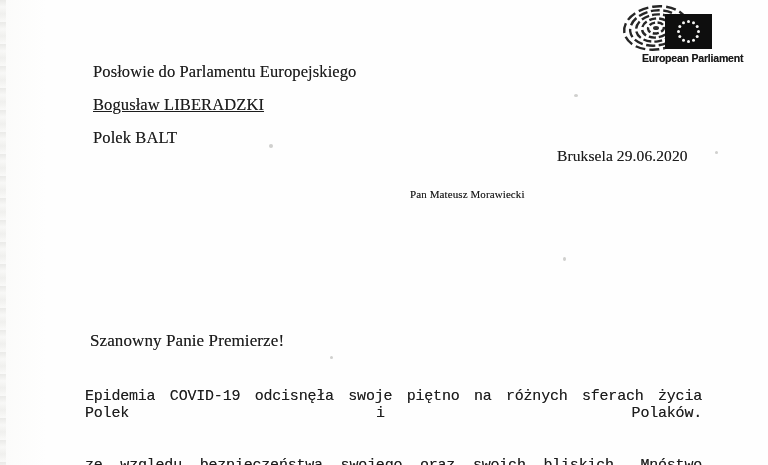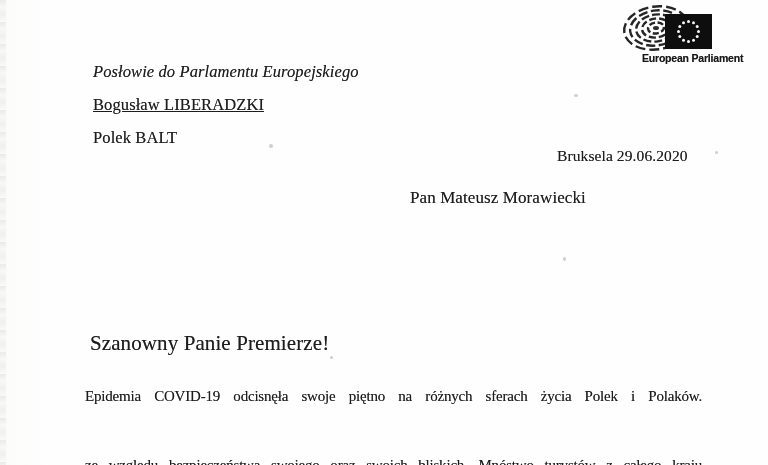--- a/index.html
+++ b/index.html
@@ -26,31 +26,32 @@
     opacity: 0.8;
   }
   .txt {
     position: absolute;
     white-space: nowrap;
     text-shadow: 0 0 0.5px rgba(20,20,20,0.55);
     letter-spacing: 0.1px;
   }
   .sender-line   { font-size: 16.5px; }
   .dateline      { font-size: 15.5px; margin-top: 16px; }
-  .recipient-line{ font-size: 17px; }
-  .salutation    { font-size: 21px; }
+  .recipient-line{ font-size: 11px; }
+  .salutation    { font-size: 17px; }
   .body-line {
     position: absolute;
     left: 85px; width: 617px;
     font-size: 15px;
     letter-spacing: -0.2px;
     white-space: normal;
     text-align: justify;
     text-align-last: justify;
     text-shadow: 0 0 0.5px rgba(20,20,20,0.55);
+    font-family: Liberation Mono, monospace;
   }
   
   .ep-logo {
     position: absolute; left: 609px; top: 2px; width: 108px; height: 66px;
   }
   .ep-logo svg { display: block; }
   .ep-caption {
     position: absolute; left: 4px; top: 50px; width: 100px;
     font-family: "Liberation Sans", "DejaVu Sans", sans-serif;
     font-weight: 700;
@@ -97,21 +98,21 @@
         <circle cx="74.5" cy="38.2" r="1.5"></circle>
         <circle cx="70.8" cy="34.5" r="1.5"></circle>
         <circle cx="69.5" cy="29.5" r="1.5"></circle>
         <circle cx="70.8" cy="24.5" r="1.5"></circle>
         <circle cx="74.5" cy="20.8" r="1.5"></circle>
       </g>
     </svg>
     <div class="ep-caption">European Parliament</div>
   </div>
 
-  <div class="txt sender-line" style="left:93px; top:62px;font-style:italic;">Posłowie do Parlamentu Europejskiego</div>
+  <div class="txt sender-line" style="left:93px; top:62px;">Posłowie do Parlamentu Europejskiego</div>
   <div class="txt sender-line" style="left:93px; top:95px;text-decoration:underline;">Bogusław LIBERADZKI</div>
   <div class="txt sender-line" style="left:93px; top:128px;">Polek BALT</div>
 
   <div class="txt dateline" style="left:557px; top:131px;">Bruksela 29.06.2020</div>
 
   <div class="txt recipient-line" style="left:410px; top:188px;">Pan Mateusz Morawiecki</div>
 
   <div class="txt salutation" style="left:90px; top:331px;">Szanowny Panie Premierze!</div>
 
   <div class="body-line" style="top:388px;">Epidemia COVID-19 odcisnęła swoje piętno na różnych sferach życia Polek i Polaków.</div>

